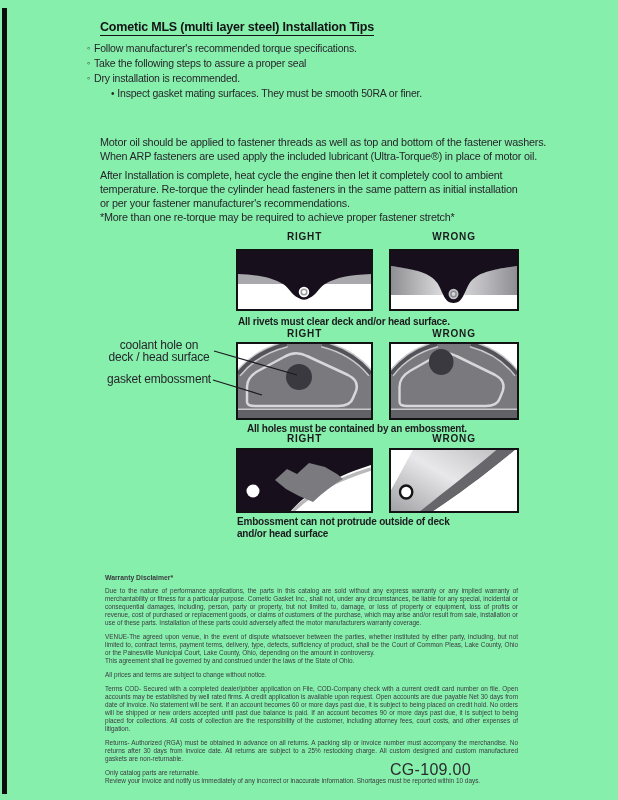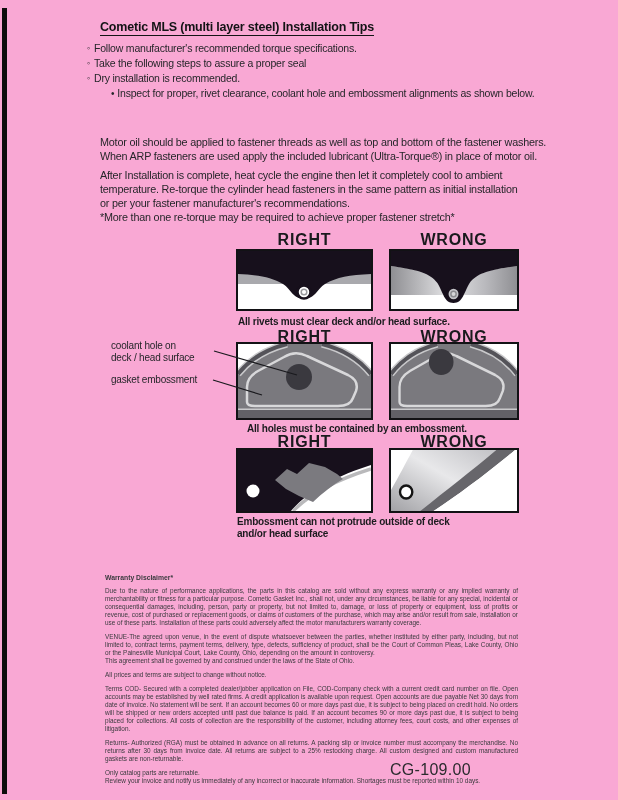--- a/index.html
+++ b/index.html
@@ -1,34 +1,34 @@
 <!DOCTYPE html>
 <html><head>
 <meta charset="utf-8">
 <style>
   html,body{margin:0;padding:0;background:#ffffff;}
-  .page{position:relative;width:618px;height:800px;background:#f9a8d4;overflow:hidden;
+  .page{position:relative;width:618px;height:800px;background:#86efac;overflow:hidden;
         font-family:"Liberation Sans","DejaVu Sans",sans-serif;color:#242428;}
   .scan-line{position:absolute;left:2px;top:8px;width:5px;height:786px;background:#0d0d0d;}
   .title{position:absolute;left:100px;top:20px;font-size:12.5px;font-weight:bold;letter-spacing:-0.2px;
          color:#131315;border-bottom:1.5px solid #131315;padding-bottom:1px;white-space:nowrap;}
   .tips{position:absolute;left:87px;top:41px;font-size:10.5px;letter-spacing:-0.2px;line-height:15px;color:#26262a;}
   .tips .b,.tips .sb{white-space:nowrap;}
   .tips .sb{margin-left:24px;}
   .m1{font-size:9px;vertical-align:1px;margin-right:4px;}
   .m2{font-size:10px;margin-right:3px;}
   .diesel-h{position:absolute;left:100px;top:117px;font-size:12.5px;font-weight:bold;letter-spacing:-0.2px;color:#1b1b1e;white-space:nowrap;}
   .para{position:absolute;left:100px;font-size:10.8px;letter-spacing:-0.2px;line-height:14px;color:#26262a;}
   .para div{white-space:nowrap;}
-  .dg-label{position:absolute;width:137px;text-align:center;font-size:16px;font-weight:bold;letter-spacing:0.8px;color:#1a1a1d;}
+  .dg-label{position:absolute;width:137px;text-align:center;font-size:10px;font-weight:bold;letter-spacing:0.8px;color:#1a1a1d;}
   .dg-label.r2{width:130px;}
   .box{position:absolute;border:2px solid #121215;background:#fff;box-sizing:border-box;}
   .box svg{display:block;}
   .cap{position:absolute;font-size:10px;font-weight:bold;letter-spacing:-0.2px;color:#1b1b1e;white-space:nowrap;}
-  .side-label{position:absolute;left:111px;width:108px;text-align:left;font-size:10px;letter-spacing:-0.2px;
+  .side-label{position:absolute;left:105px;width:108px;text-align:center;font-size:12px;letter-spacing:-0.2px;
               line-height:11.5px;color:#26262a;}
   .overlay{position:absolute;left:0;top:0;pointer-events:none;}
   .fine{position:absolute;left:105px;top:574px;width:413px;font-size:6.4px;line-height:8px;color:#3a3a3e;text-align:justify;}
   .fine .fh{font-weight:bold;font-size:6.8px;margin-bottom:5px;text-align:left;}
   .fine .fp{margin-bottom:6px;}
   .fine .tight{margin-bottom:0;}
   .pagenum{position:absolute;left:390px;top:761px;font-size:16px;letter-spacing:0.3px;color:#2b2b2e;white-space:nowrap;}
 </style>
 </head>
 <body>
@@ -36,21 +36,21 @@
 <div class="page">
 
   <div class="scan-line"></div>
 
   <div class="title">Cometic MLS (multi layer steel) Installation Tips</div>
 
   <div class="tips">
     <div class="b"><span class="m1">◦</span><span>Follow manufacturer's recommended torque specifications.</span></div>
     <div class="b"><span class="m1">◦</span><span>Take the following steps to assure a proper seal</span></div>
     <div class="b"><span class="m1">◦</span><span>Dry installation is recommended.</span></div>
-    <div class="sb"><span class="m2">•</span><span>Inspect for proper, rivet clearance, coolant hole and embossment alignments as shown below.</span></div>
+    <div class="sb"><span class="m2">•</span><span>Inspect gasket mating surfaces.  They must be smooth 50RA or finer.</span></div>
   </div>
 
 
   <div class="para" style="top:135px">
     <div>Motor oil should be applied to fastener threads as well as top and bottom of the fastener washers.</div>
     <div>When ARP fasteners are used apply the included lubricant (Ultra-Torque®) in place of motor oil.</div>
   </div>
 
   <div class="para" style="top:210px">
     <div>*More than one re-torque may be required to achieve proper fastener stretch*</div>

